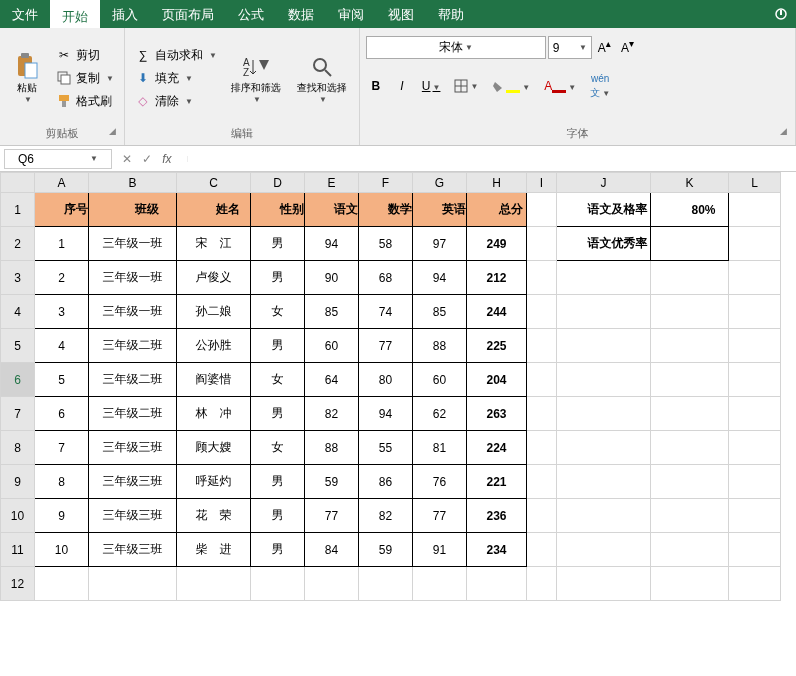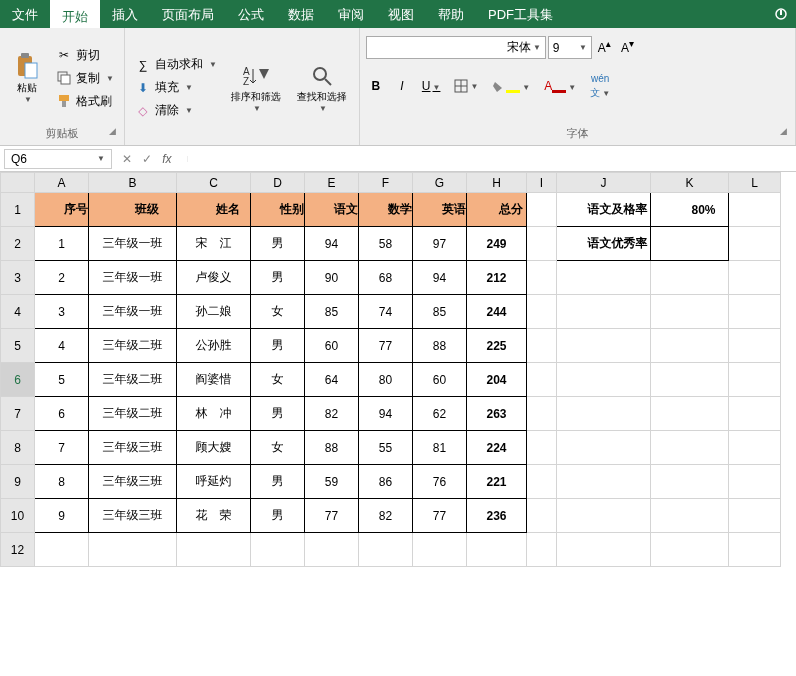--- a/index.html
+++ b/index.html
@@ -20,32 +20,32 @@
 .group-label { text-align: center; font-size: 11px; color: #666; padding: 2px 0; position: relative; }
 .group-label .dlg { position: absolute; right: 2px; top: 2px; font-size: 9px; color: #888; }
 .bigbtn { display: flex; flex-direction: column; align-items: center; justify-content: center; padding: 2px 6px; cursor: pointer; min-width: 42px; }
 .bigbtn .ic { font-size: 22px; margin-bottom: 2px; }
 .bigbtn .lb { font-size: 10px; }
 .col { display: flex; flex-direction: column; gap: 2px; justify-content: center; }
 .smallbtn { display: flex; align-items: center; gap: 4px; padding: 2px 4px; cursor: pointer; font-size: 12px; }
 .smallbtn .ic { width: 16px; text-align: center; }
 .dd { font-size: 8px; color: #555; margin-left: 2px; }
 .font-box { display: flex; gap: 2px; margin-bottom: 4px; }
-.font-name { border: 1px solid #aaa; background: #fff; padding: 2px 4px; width: 180px; display: flex; justify-content: flex-end; align-items: center; font-size: 12px; }
+.font-name { border: 1px solid #aaa; background: #fff; padding: 2px 4px; width: 180px; display: flex; justify-content: center; align-items: center; font-size: 12px; }
 .font-size { border: 1px solid #aaa; background: #fff; padding: 2px 4px; width: 44px; display: flex; justify-content: space-between; align-items: center; font-size: 12px; }
 .font-row { display: flex; gap: 6px; align-items: center; }
 .fbtn { padding: 2px 4px; cursor: pointer; min-width: 20px; text-align: center; }
 .fbtn.u { text-decoration: underline; }
 .fbtn.bold { font-weight: bold; }
 .fbtn.italic { font-style: italic; }
 .colorsw { display: inline-block; width: 14px; height: 3px; vertical-align: bottom; }
 
 
 .fxbar { display: flex; align-items: center; border-bottom: 1px solid #ccc; height: 26px; background: #fff; }
-.namebox { border: 1px solid #ccc; width: 108px; margin: 2px 0 2px 4px; padding: 2px 6px; display: flex; justify-content: space-between; align-items: center; background: #fff; }
+.namebox { border: 1px solid #ccc; width: 108px; margin: 2px 0 2px 4px; padding: 2px 13px; display: flex; justify-content: space-between; align-items: center; background: #fff; }
 .fx-icons { display: flex; gap: 10px; padding: 0 10px; color: #888; }
 .fx-icons span { cursor: pointer; }
 .fx-label { font-style: italic; color: #666; padding-right: 6px; }
 .fx-input { flex: 1; border-left: 1px solid #eee; padding: 3px 6px; }
 
 
 .grid-wrap { position: relative; overflow: auto; height: calc(676px - 28px - 118px - 26px); background: #fff; }
 table.sheet { border-collapse: collapse; table-layout: fixed; }
 .sheet th, .sheet td { border: 1px solid #d4d4d4; font-size: 12px; text-align: center; vertical-align: middle; background: #fff; height: 34px; overflow: hidden; white-space: nowrap; }
 .sheet thead th { background: #e6e6e6; font-weight: normal; height: 20px; position: sticky; top: 0; }
@@ -69,21 +69,20 @@
 <div class="tabs">
   <div class="tab file">文件</div>
   <div class="tab active">开始</div>
   <div class="tab">插入</div>
   <div class="tab">页面布局</div>
   <div class="tab">公式</div>
   <div class="tab">数据</div>
   <div class="tab">审阅</div>
   <div class="tab">视图</div>
   <div class="tab">帮助</div>
-  <div class="tab">PDF工具集</div>
   <div class="spacer"></div>
   <div class="icon-right">
     <svg width="14" height="14">
         <circle cx="7" cy="7" r="5" fill="none" stroke="#fff" stroke-width="1.5"></circle>
         <rect x="6" y="3" width="2" height="5" fill="#fff"></rect>
       </svg>
   </div>
 </div>
 
 <div class="ribbon">
@@ -157,20 +156,21 @@
       </div>
       <div class="bigbtn">
         <span class="ic"><svg width="22" height="22">
               <circle cx="9" cy="9" r="6" fill="none" stroke="#555" stroke-width="2"></circle>
               <line x1="14" y1="14" x2="20" y2="20" stroke="#555" stroke-width="2"></line>
             </svg></span>
         <span class="lb">查找和选择</span>
           <span class="dd">▼</span>
       </div>
     </div>
+    <div class="group-label"><span>编辑</span></div>
   </div>
 
   <div class="group" style="flex:1">
     <div class="group-body" style="flex-direction:column;gap:6px;padding-top:4px">
       <div class="font-box">
         <div class="font-name">
             <span>宋体</span>
             <span class="dd">▼</span>
           </div>
         <div class="font-size">
@@ -378,20 +378,35 @@
           <td class="datacell">77</td>
           <td class="datacell">82</td>
           <td class="datacell">77</td>
           <td class="datacell boldcell">236</td>
           <td class=""></td>
           <td class=""></td>
           <td class=""></td>
           <td class=""></td>
         </tr>
         <tr>
+          <th class="rowhdr">11</th>
+          <td class="datacell">10</td>
+          <td class="datacell">三年级三班</td>
+          <td class="datacell">柴　进</td>
+          <td class="datacell">男</td>
+          <td class="datacell">84</td>
+          <td class="datacell">59</td>
+          <td class="datacell">91</td>
+          <td class="datacell boldcell">234</td>
+          <td class=""></td>
+          <td class=""></td>
+          <td class=""></td>
+          <td class=""></td>
+        </tr>
+        <tr>
           <th class="rowhdr">12</th>
           <td class=""></td>
           <td class=""></td>
           <td class=""></td>
           <td class=""></td>
           <td class=""></td>
           <td class=""></td>
           <td class=""></td>
           <td class=""></td>
           <td class=""></td>

